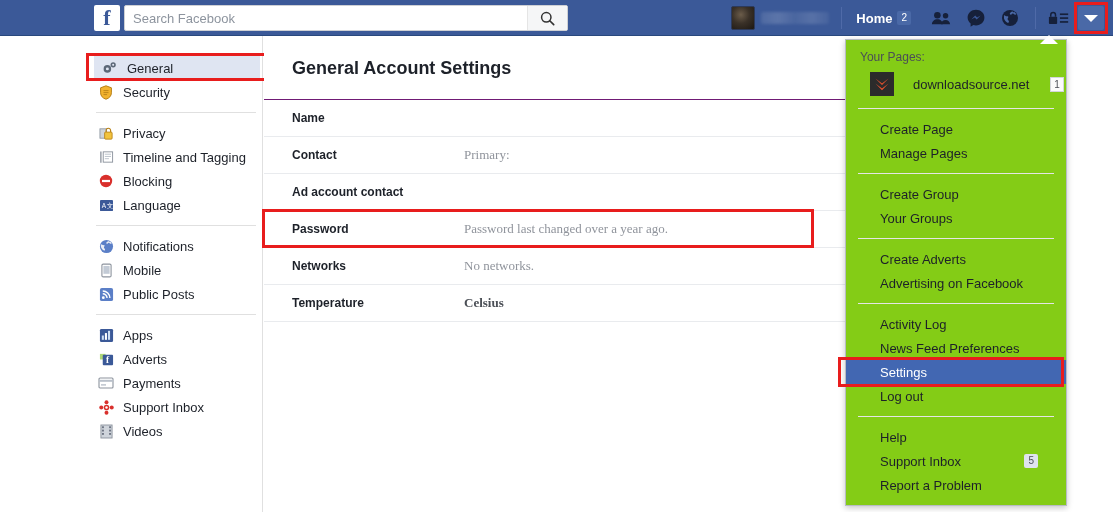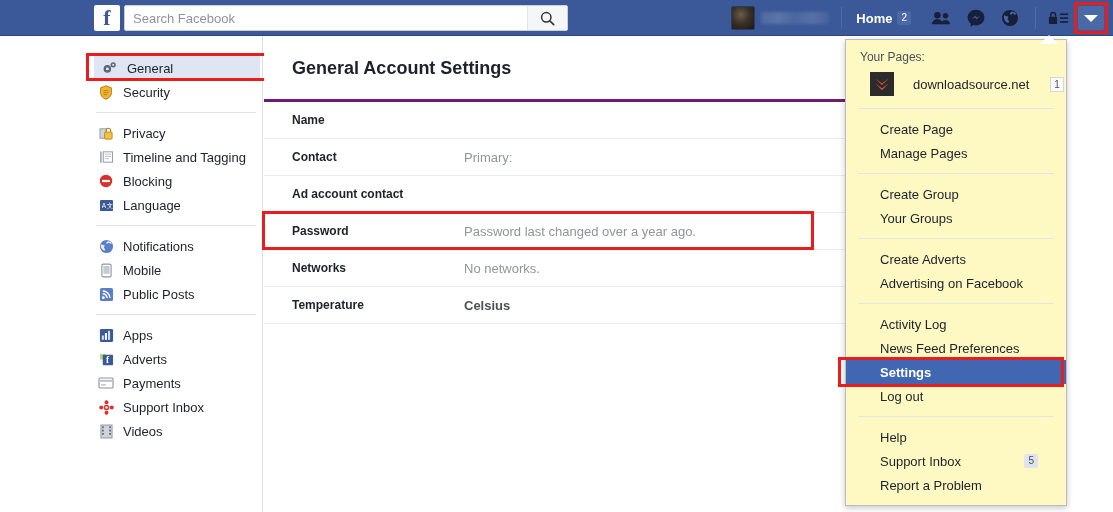--- a/index.html
+++ b/index.html
@@ -133,49 +133,49 @@
 
   
   .content {
     position: absolute; left: 264px; top: 36px; width: 659px; height: 476px;
     background: #ffffff; padding: 22px 0 0 0;
   }
   .page-title {
     font-size: 18px; font-weight: bold; color: #1d2129;
     padding: 0 0 0 28px; margin-bottom: 20px;
   }
-  .settings-table { width: 100%; border-top: 3px solid #701a75; }
+  .settings-table { width: 100%; border-top: 1px solid #701a75; }
   .srow {
     position: relative;
     display: flex; align-items: center; height: 37px;
     border-bottom: 1px solid #e9ebee;
     padding: 0 0 0 28px;
     cursor: pointer;
   }
   .srow-label {
     width: 172px; flex: 0 0 172px;
     font-size: 12px; font-weight: bold; color: #1d2129;
   }
-  .srow-value { font-size: 13px; color: #90949c; }
+  .srow-value { font-size: 13px; color: #90949c; font-family: Liberation Serif, serif; }
   .srow-value.dark { color: #4b4f56; font-weight: bold; }
   .row-hl {
     position: absolute; left: -2px; top: -2px; width: 552px; height: 39px;
     border: 3px solid #e81d1d; pointer-events: none;
   }
   .download-row {
     display: flex; align-items: center; height: 40px;
     padding: 0 0 0 28px; font-size: 13px; color: #90949c;
     border-bottom: 1px solid #ffffff;
   }
   .download-link { color: #3b5998; cursor: pointer; margin-right: 4px; }
 
   
   .dropdown {
     position: absolute; left: 845px; top: 39px; width: 222px;
-    background: #fef9c3;
+    background: #84cc16;
     border: 1px solid #b8bcc4;
     box-shadow: 0 2px 6px rgba(0,0,0,.22);
     z-index: 30;
     padding: 0;
   }
   .dd-section { padding: 8px 0; }
   .dd-title {
     font-size: 12px; color: #4b4f56; padding: 2px 14px 6px 14px;
   }
   .dd-page {
@@ -191,21 +191,21 @@
     font-size: 10px; color: #4b4f56; border: 1px solid #d3d6db;
     padding: 0 3px; line-height: 13px; background: #fbfbfb; margin-left: 2px;
   }
   .dd-div { height: 1px; background: #e5e5e5; margin: 0 12px; }
   .dd-item {
     position: relative;
     display: flex; align-items: center; justify-content: space-between;
     height: 24px; padding: 0 14px 0 34px;
     font-size: 13px; color: #1d2129; cursor: pointer;
   }
-  .dd-item.active { background: #4267b2; color: #ffffff; font-weight: bold; }
+  .dd-item.active { background: #4267b2; color: #ffffff; font-weight: normal; }
   .dd-hl {
     position: absolute; left: -8px; top: -3px; width: 226px; height: 30px;
     border: 3px solid #e81d1d; pointer-events: none;
   }
   .dd-badge {
     background: #dfe3ee; color: #4b4f56; font-size: 10px;
     padding: 1px 4px; border-radius: 2px; line-height: 12px;
     margin-right: 14px;
   }
 </style>

